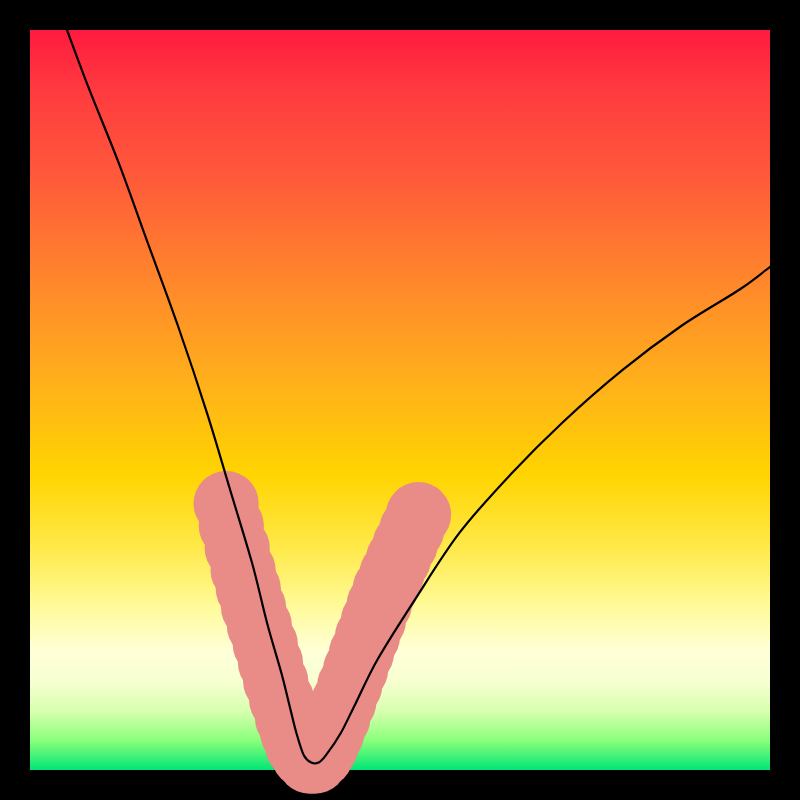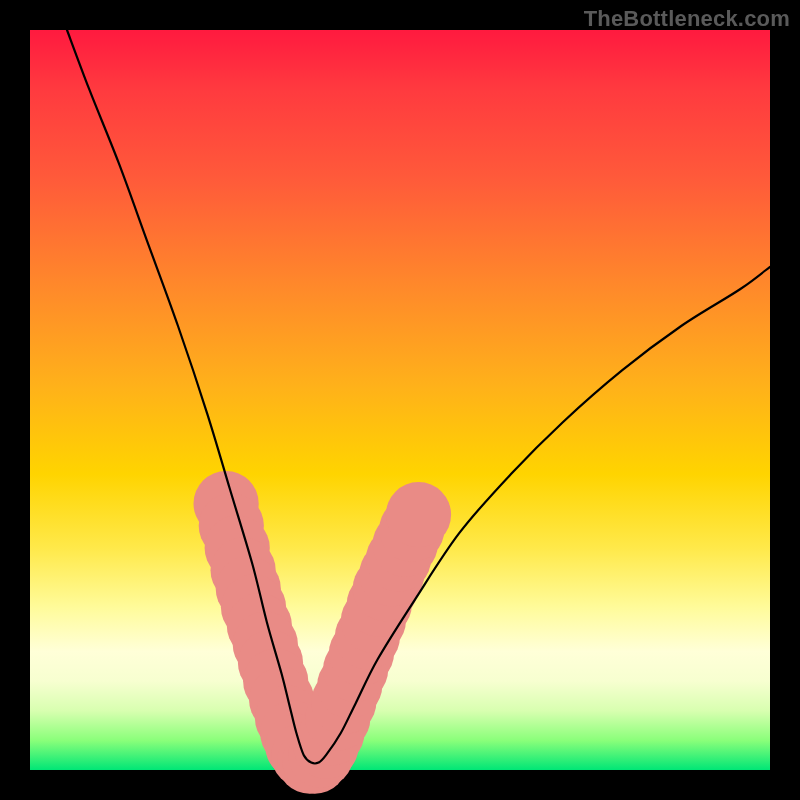--- a/index.html
+++ b/index.html
@@ -58,21 +58,20 @@
     top: 0;
     width: 740px;
     height: 740px;
     overflow: visible;
   }
 </style>
 </head>
 <body>
 
 <div class="frame">
-  <div class="watermark">TheBottleneck.com</div>
   <div class="plot-area">
     <svg class="curve" viewBox="0 0 740 740">
       <g id="dots-group">
           <circle cx="196.1" cy="473.6" r="32.6" fill="#e98b86"></circle>
           <circle cx="201.3" cy="495.8" r="32.6" fill="#e98b86"></circle>
           <circle cx="207.2" cy="518.0" r="32.6" fill="#e98b86"></circle>
           <circle cx="213.1" cy="540.2" r="32.6" fill="#e98b86"></circle>
           <circle cx="218.3" cy="558.7" r="32.6" fill="#e98b86"></circle>
           <circle cx="223.5" cy="577.2" r="32.6" fill="#e98b86"></circle>
           <circle cx="229.4" cy="595.7" r="32.6" fill="#e98b86"></circle>

